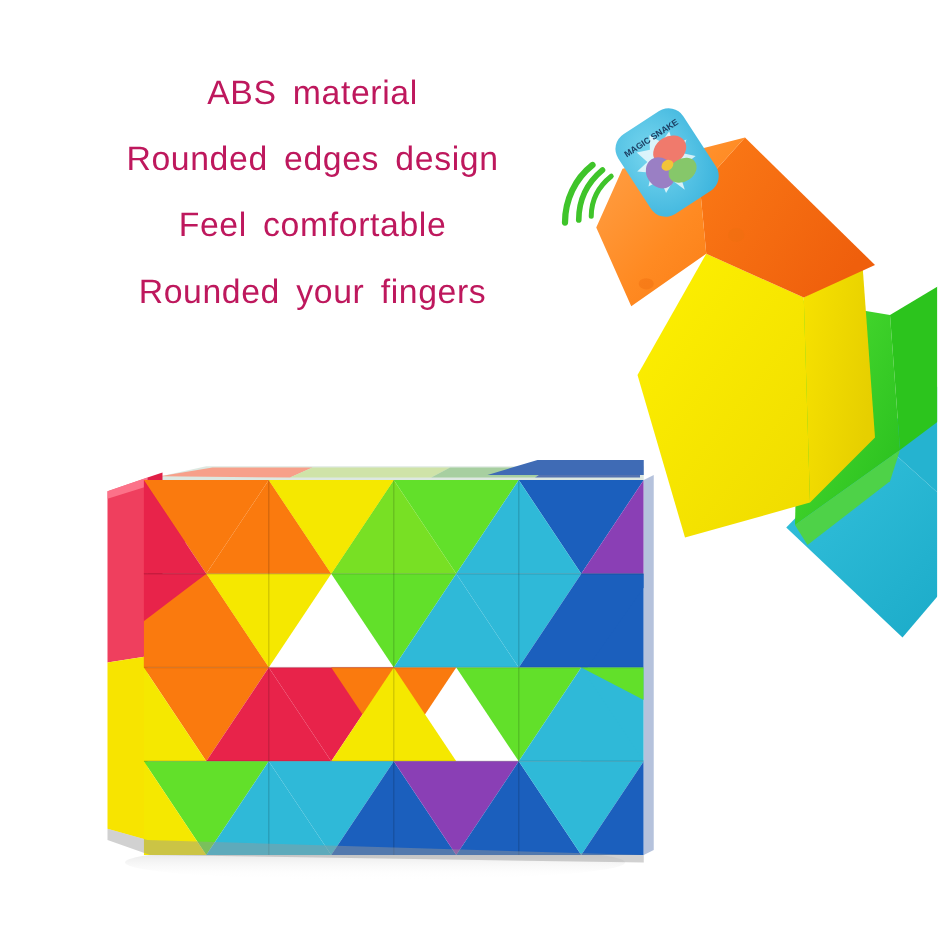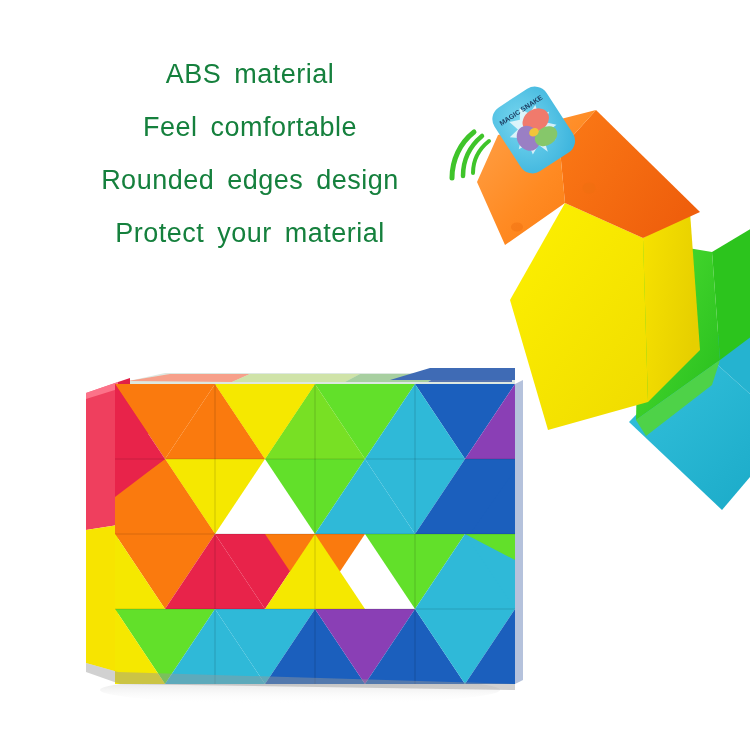--- a/index.html
+++ b/index.html
@@ -20,21 +20,21 @@
 
   
   #copy-block {
     position: absolute;
     left: 10px;
     top: 48px;
     width: 480px;
     text-align: center;
   }
   .copy-line {
-    color: #15803d;
+    color: #be185d;
     font-size: 27px;
     line-height: 53px;
     letter-spacing: 0.5px;
     white-space: nowrap;
     word-spacing: 5px;
     font-weight: 400;
   }
 
   
   .art {
@@ -46,23 +46,23 @@
     pointer-events: none;
   }
 </style>
 </head>
 <body>
 
 <div id="page">
 
   <div id="copy-block">
     <div class="copy-line">ABS  material</div>
+    <div class="copy-line">Rounded  edges  design</div>
     <div class="copy-line">Feel  comfortable</div>
-    <div class="copy-line">Rounded  edges  design</div>
-    <div class="copy-line">Protect  your  material</div>
+    <div class="copy-line">Rounded  your  fingers</div>
   </div>
 
   <svg class="art" viewBox="0 0 750 750">
     <defs>
       <linearGradient id="gOrangeTop" x1="0" y1="0" x2="1" y2="1">
         <stop offset="0%" stop-color="#ffa24a"></stop>
         <stop offset="55%" stop-color="#ff8a22"></stop>
         <stop offset="100%" stop-color="#f97a12"></stop>
       </linearGradient>
       <linearGradient id="gOrangeFace" x1="0" y1="0" x2="1" y2="0.6">

